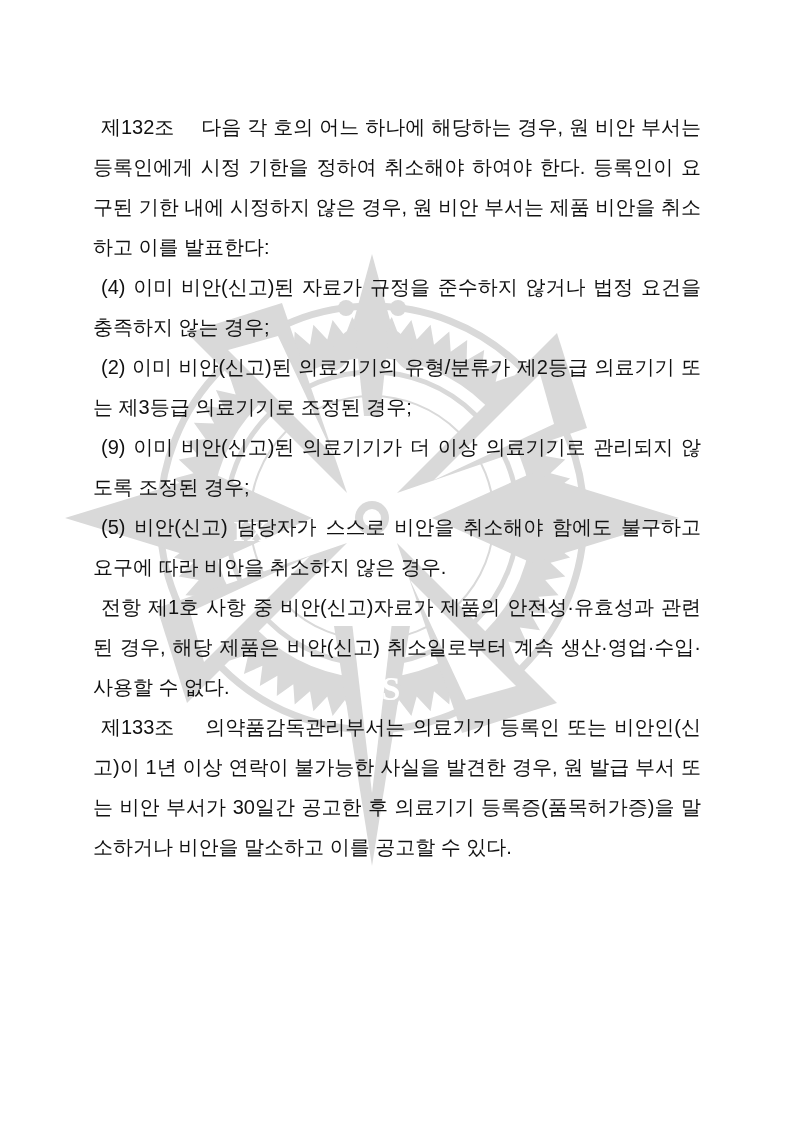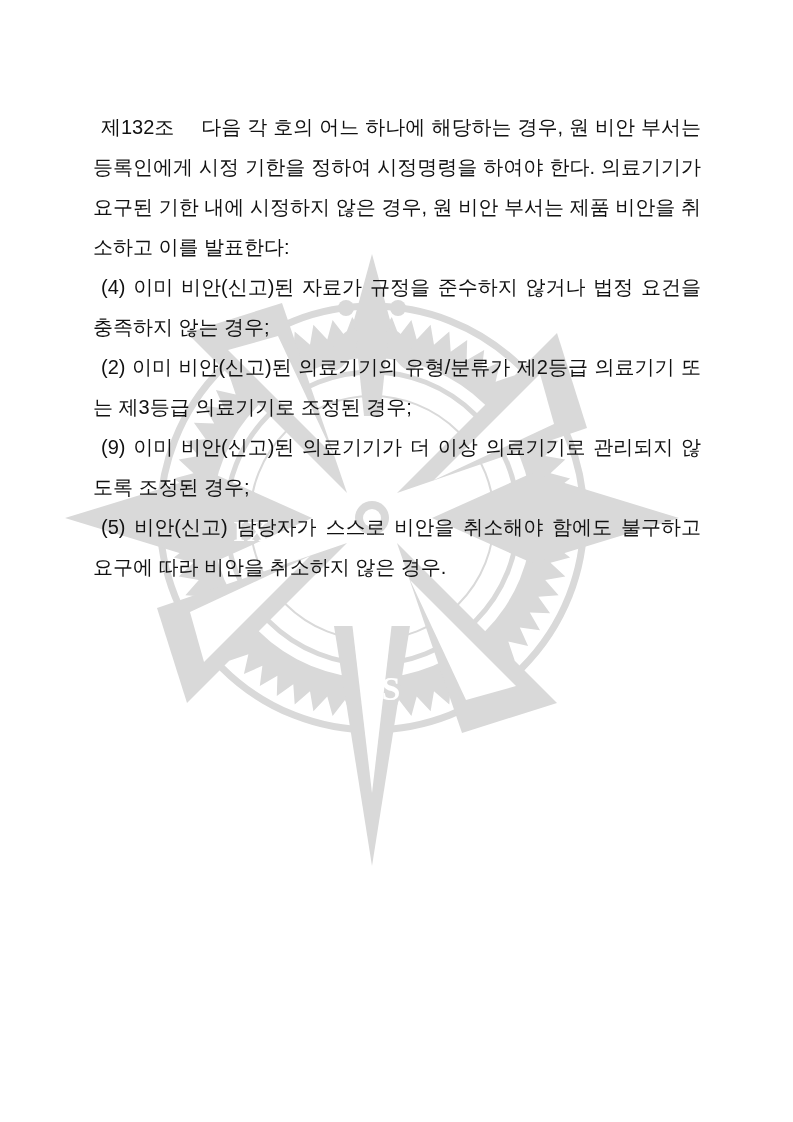--- a/index.html
+++ b/index.html
@@ -83,20 +83,22 @@
     </g>
 
     <circle class="wm" cx="310" cy="270" r="17"></circle>
     <circle class="wm-cut" cx="310" cy="270" r="9"></circle>
 
     <text class="wm-letter" x="190" y="293" font-size="30">IX</text>
     <text class="wm-letter" x="330" y="452" font-size="34">S</text>
   </svg>
 
   <main class="content">
-    <p>제132조　 다음 각 호의 어느 하나에 해당하는 경우, 원 비안 부서는 등록인에게 시정 기한을 정하여 시정명령을 하여야 한다. 의료기기가 요구된 기한 내에 시정하지 않은 경우, 원 비안 부서는 제품 비안을 취소하고 이를 발표한다:</p>
+    <p>제132조　 다음 각 호의 어느 하나에 해당하는 경우, 원 비안 부서는 등록인에게 시정 기한을 정하여 취소해야 하여야 한다. 등록인이 요구된 기한 내에 시정하지 않은 경우, 원 비안 부서는 제품 비안을 취소하고 이를 발표한다:</p>
     <p>(4) 이미 비안(신고)된 자료가 규정을 준수하지 않거나 법정 요건을 충족하지 않는 경우;</p>
     <p>(2) 이미 비안(신고)된 의료기기의 유형/분류가 제2등급 의료기기 또는 제3등급 의료기기로 조정된 경우;</p>
     <p>(9) 이미 비안(신고)된 의료기기가 더 이상 의료기기로 관리되지 않도록 조정된 경우;</p>
     <p>(5) 비안(신고) 담당자가 스스로 비안을 취소해야 함에도 불구하고 요구에 따라 비안을 취소하지 않은 경우.</p>
+    <p>전항 제1호 사항 중 비안(신고)자료가 제품의 안전성·유효성과 관련된 경우, 해당 제품은 비안(신고) 취소일로부터 계속 생산·영업·수입·사용할 수 없다.</p>
+    <p>제133조　 의약품감독관리부서는 의료기기 등록인 또는 비안인(신고)이 1년 이상 연락이 불가능한 사실을 발견한 경우, 원 발급 부서 또는 비안 부서가 30일간 공고한 후 의료기기 등록증(품목허가증)을 말소하거나 비안을 말소하고 이를 공고할 수 있다.</p>
   </main>
 
 </div>
 
 </body></html>

